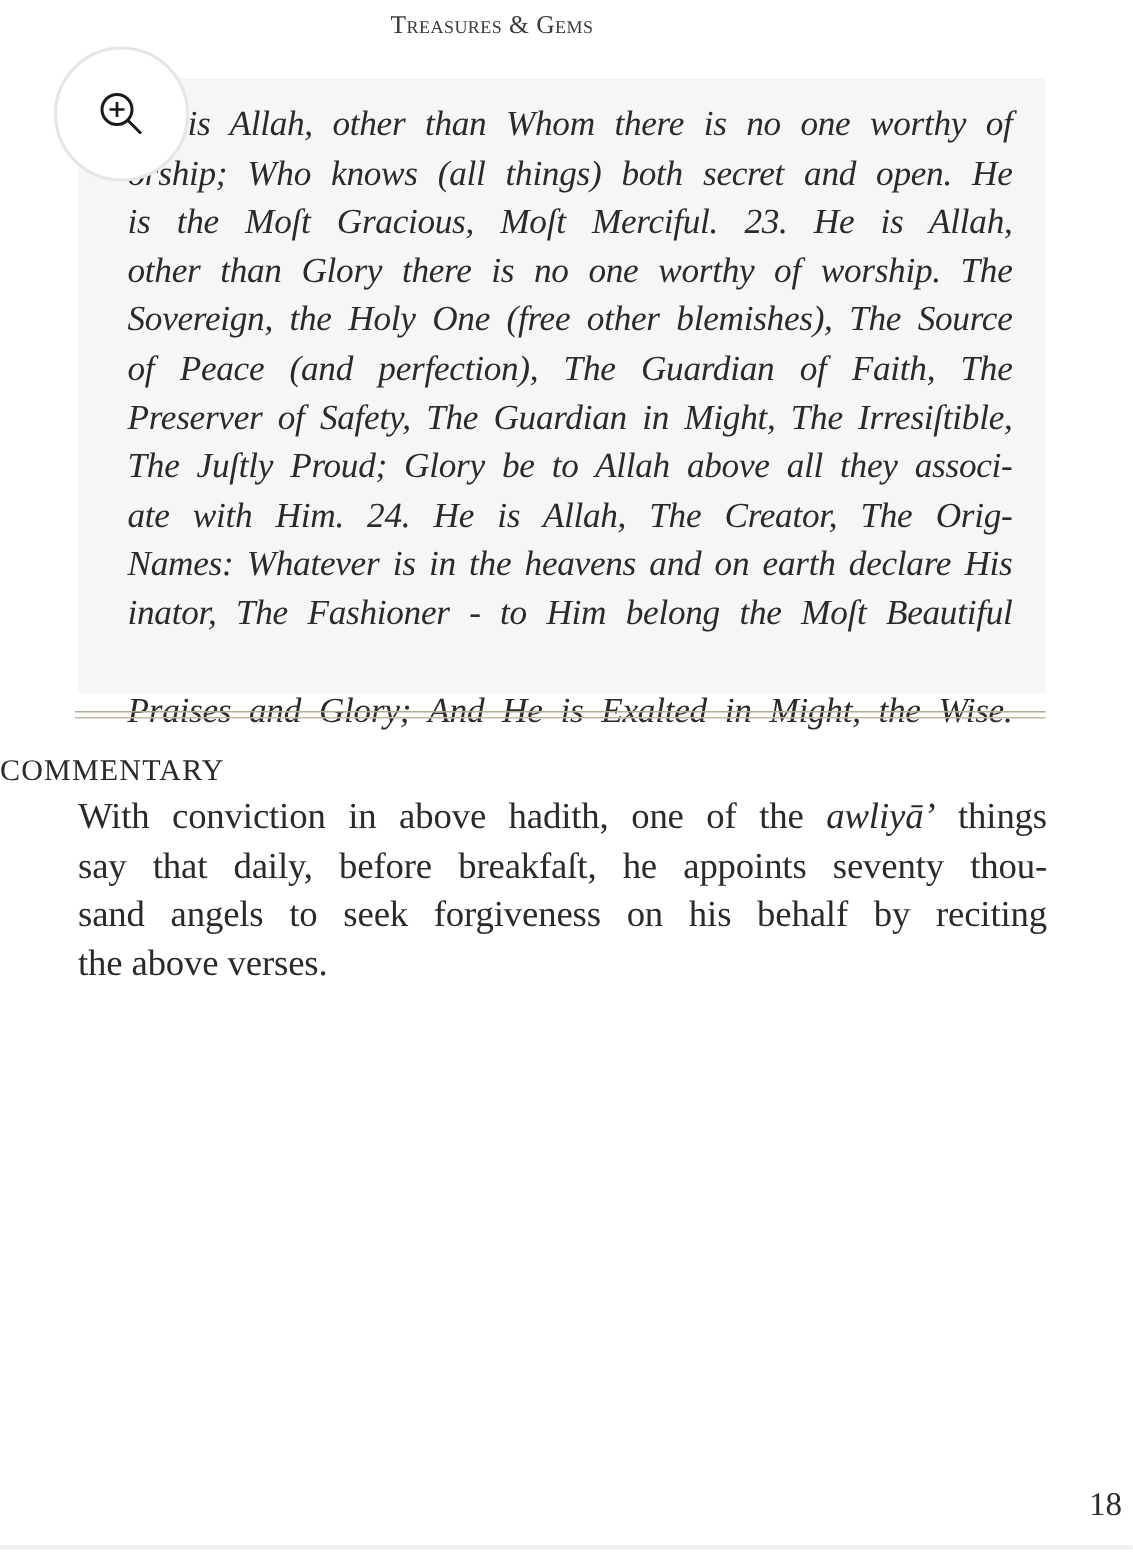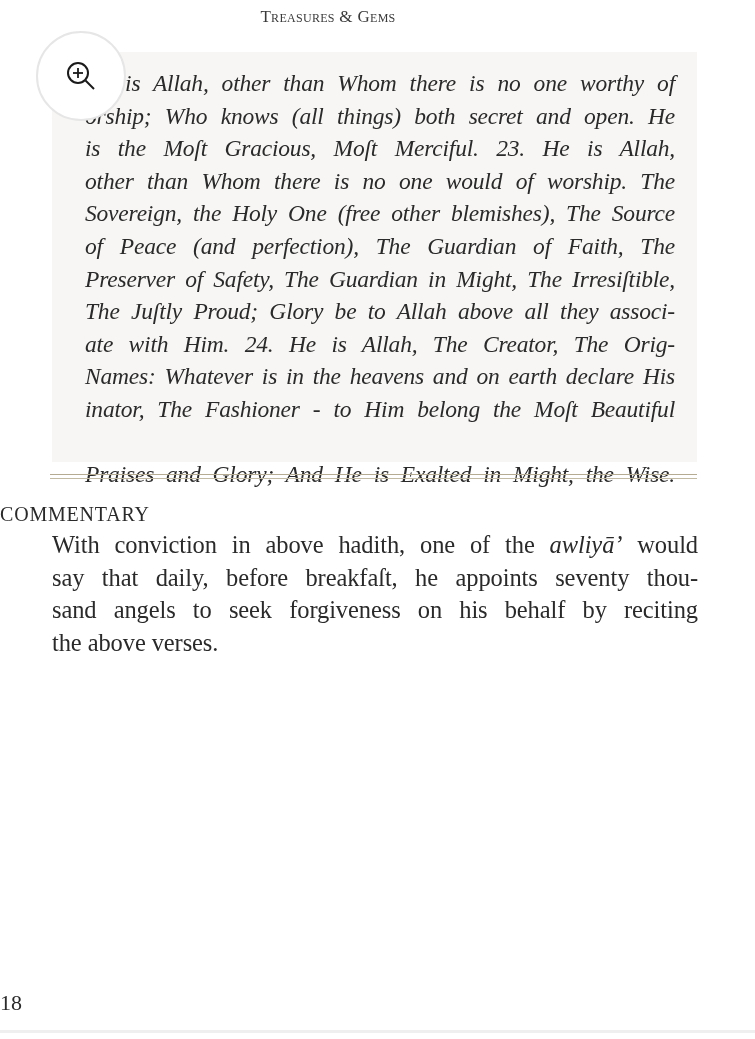--- a/index.html
+++ b/index.html
@@ -105,21 +105,21 @@
       text-align-last: left;
     }
     .commentary-line em {
       font-style: italic;
     }
     .page-number {
       position: absolute;
       top: 990px;
       left: 0;
       width: 748px;
-      text-align: left;
+      text-align: right;
       font-size: 22px;
       color: #2a2a2a;
     }
     .bottom-bar {
       position: absolute;
       left: 0;
       top: 1030px;
       width: 755px;
       height: 3px;
       background: #efefef;
@@ -149,39 +149,39 @@
 </head>
 <body>
 
 <div class="running-head">Treasures &amp; Gems</div>
 
 <div class="verse-box">
   <ul class="verse-lines">
     <li class="verse-line">He is Allah, other than Whom there is no one worthy of</li>
     <li class="verse-line">orship; Who knows (all things) both secret and open. He</li>
     <li class="verse-line">is the Moſt Gracious, Moſt Merciful.   23. He is Allah,</li>
-    <li class="verse-line">other than Whom there is no one would of worship. The</li>
+    <li class="verse-line">other than Glory there is no one worthy of worship. The</li>
     <li class="verse-line">Sovereign, the Holy One (free other blemishes), The Source</li>
     <li class="verse-line">of Peace (and perfection), The Guardian of Faith, The</li>
     <li class="verse-line">Preserver of Safety, The Guardian in Might, The Irresiſtible,</li>
     <li class="verse-line">The Juſtly Proud; Glory be to Allah above all they associ-</li>
     <li class="verse-line">ate with Him.   24. He is Allah, The Creator, The Orig-</li>
     <li class="verse-line">Names: Whatever is in the heavens and on earth declare His</li>
     <li class="verse-line">inator, The Fashioner - to Him belong the Moſt Beautiful</li>
     <li class="verse-line last">Praises and Glory; And He is Exalted in Might, the Wise.</li>
   </ul>
 </div>
 
 <div class="rule top"></div>
 <div class="rule bottom"></div>
 
 <div class="commentary-heading">COMMENTARY</div>
 
 <ul class="commentary-body">
-  <li class="commentary-line"><span>With conviction in above hadith, one of the </span><em>awliyā’</em><span> would</span></li>
+  <li class="commentary-line"><span>With conviction in above hadith, one of the </span><em>awliyā’</em><span> things</span></li>
   <li class="commentary-line">say that daily, before breakfaſt, he appoints seventy thou-</li>
   <li class="commentary-line">sand angels to seek forgiveness on his behalf by reciting</li>
   <li class="commentary-line last">the above verses.</li>
 </ul>
 
 <div class="page-number">18</div>
 
 <div class="bottom-bar"></div>
 
 <div class="zoom-button">

